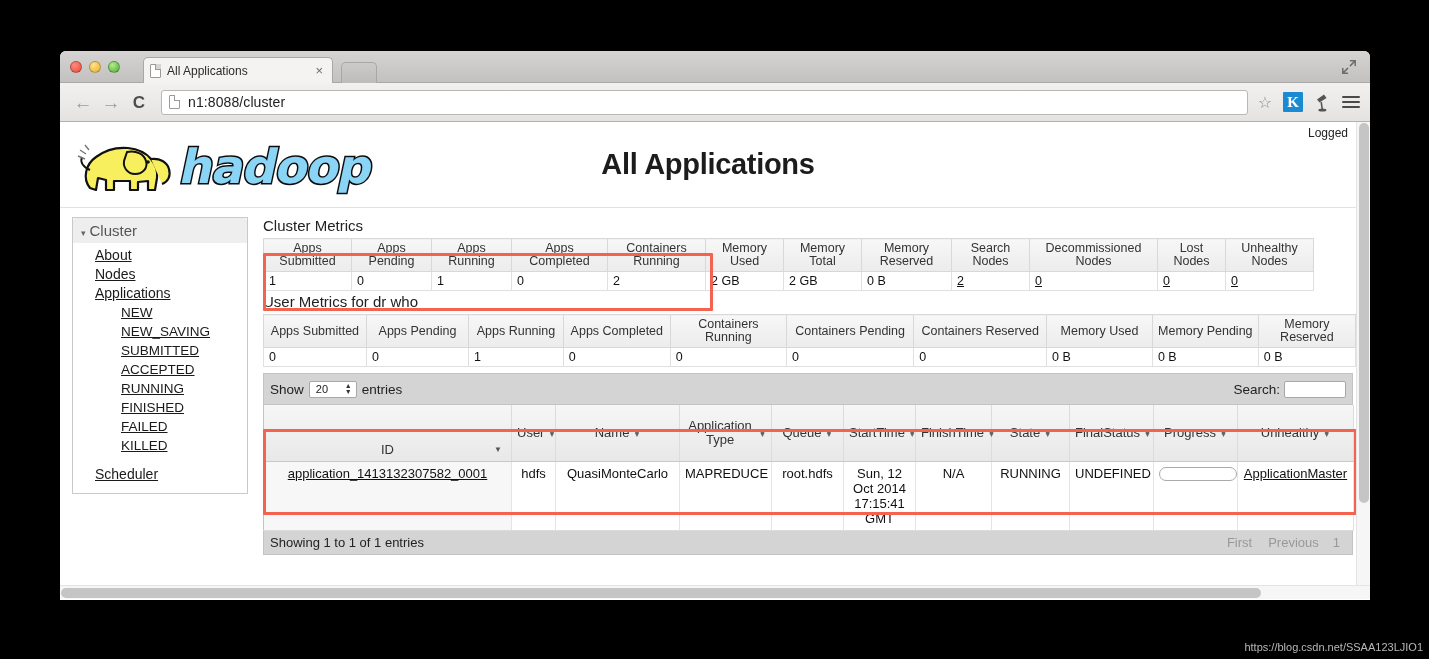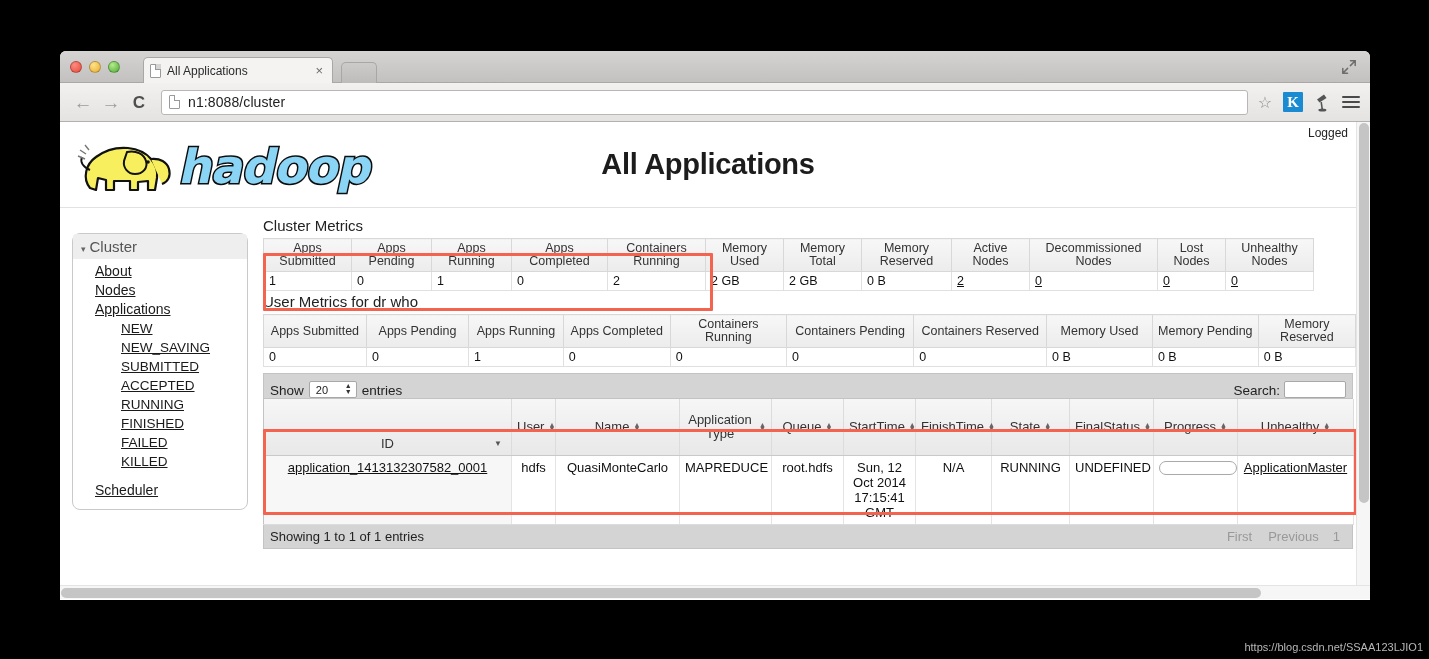--- a/index.html
+++ b/index.html
@@ -120,21 +120,21 @@
     color: #1c1c1c; letter-spacing: -.3px;
   }
   #logged-label {
     position: absolute; right: 8px; top: 4px;
     font-size: 12px; color: #222;
   }
 
   
   #sidebar { position: absolute; left: 12px; top: 95px; width: 176px; }
   .panel {
-    background: #fff; border: 1px solid #c9c9c9; border-radius: 8px; margin-top: 16px;
+    background: #fff; border: 1px solid #c9c9c9; border-radius: 0;
   }
   .panel-head {
     background: #eeeeee; padding: 4px 8px;
     font-size: 15px; color: #555; border-radius: 3px 3px 0 0;
   }
   .panel-head .caret { font-size: 9px; margin-right: 4px; color: #666; }
   .panel-body { padding: 3px 0 9px 0; }
   .nav-link {
     display: block; font-size: 14px; color: #1a1a1a;
     text-decoration: underline; padding: 1px 0 1px 22px; line-height: 17px;
@@ -167,21 +167,21 @@
   table.metrics td {
     border: 1px solid #e0e0e0; font-size: 12.5px; color: #111;
     padding: 2px 5px; height: 19px; text-align: left; white-space: nowrap;
   }
   table.metrics td .lnk { text-decoration: underline; color: #111; }
 
   
   #dt-wrap { margin-top: 6px; width: 1090px; }
   #dt-top {
     background: #d4d4d4; border: 1px solid #c3c3c3;
-    height: 26px; display: flex; align-items: flex-end;
+    height: 32px; display: flex; align-items: center;
     padding: 0 6px; font-size: 13.5px; color: #222;
   }
   #dt-top .spacer { flex: 1; }
   #length-select {
     margin: 0 5px; height: 17px; width: 48px;
     background: #fff; border: 1px solid #a8a8a8; border-radius: 2px;
     font-size: 11px; color: #222;
     display: inline-flex; align-items: center; padding-left: 6px;
     position: relative;
   }
@@ -387,21 +387,21 @@
           <thead>
               <tr id="cm-head">
                 <th>Apps Submitted</th>
                 <th>Apps Pending</th>
                 <th>Apps Running</th>
                 <th>Apps Completed</th>
                 <th>Containers Running</th>
                 <th>Memory Used</th>
                 <th>Memory Total</th>
                 <th>Memory Reserved</th>
-                <th>Active Nodes</th>
+                <th>Search Nodes</th>
                 <th>Decommissioned Nodes</th>
                 <th>Lost Nodes</th>
                 <th>Unhealthy Nodes</th>
               </tr>
             </thead>
           <tbody>
               <tr id="cm-body">
                 <td>1</td>
                 <td>0</td>
                 <td>1</td>

